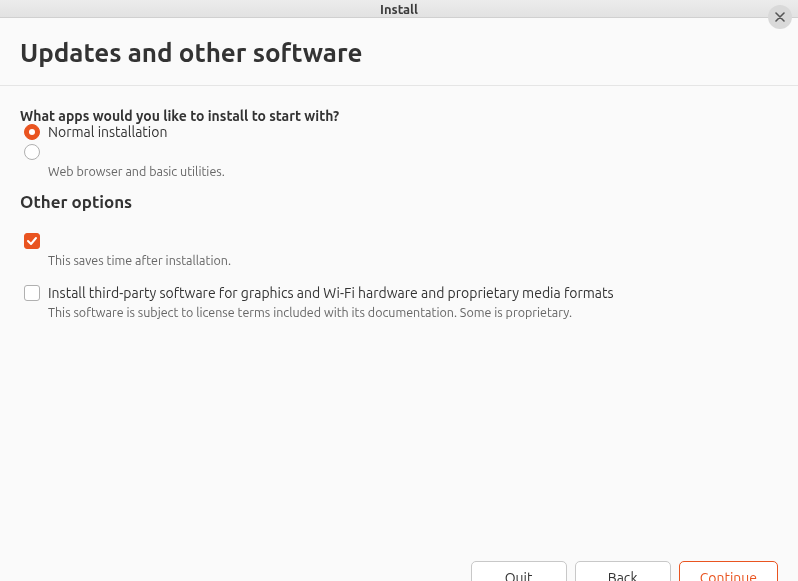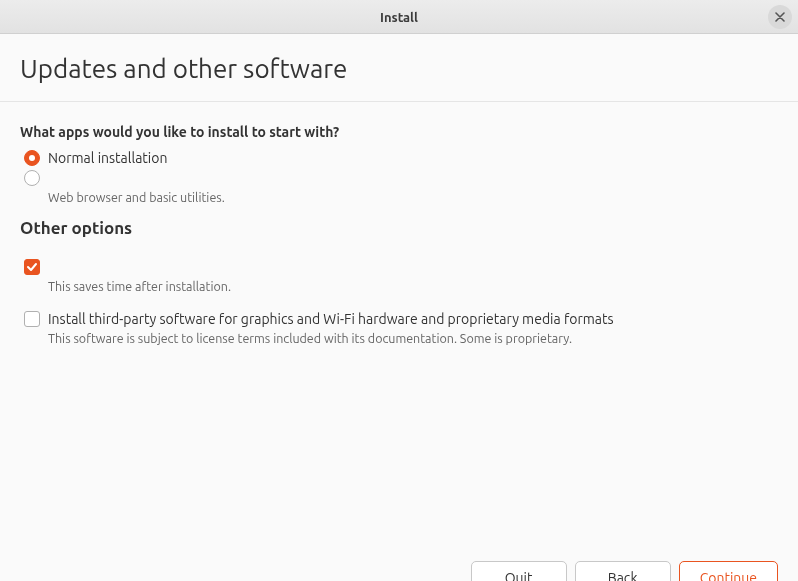--- a/index.html
+++ b/index.html
@@ -10,21 +10,21 @@
     body {
       font-family: Ubuntu, "Segoe UI", Cantarell, sans-serif;
       background: #fafafa;
       color: #333;
       width: 798px;
       height: 581px;
       overflow: hidden;
       position: relative;
     }
     .titlebar {
-      height: 34px;
+      height: 18px;
       background: linear-gradient(to bottom, #ececec, #e2e2e2);
       border-bottom: 1px solid #d0d0d0;
       display: flex;
       align-items: center;
       justify-content: center;
       position: relative;
     }
     .titlebar-title {
       font-size: 13px;
       font-weight: bold;
@@ -45,34 +45,33 @@
     }
     .close-btn svg {
       width: 10px;
       height: 10px;
     }
     .content {
       padding: 20px 20px 0 20px;
     }
     .page-title {
       font-size: 26px;
-      font-weight: 400;
+      font-weight: 700;
       color: #333;
       padding-bottom: 18px;
     }
     .separator {
       border: none;
       border-top: 1px solid #e5e5e5;
       margin: 0 -20px 22px -20px;
     }
     .question {
       font-size: 14px;
       font-weight: bold;
       color: #333;
-      margin-bottom: 10px;
     }
     .option-row {
       display: flex;
       align-items: center;
       margin-bottom: 4px;
       margin-left: 4px;
     }
     .radio {
       width: 16px;
       height: 16px;

